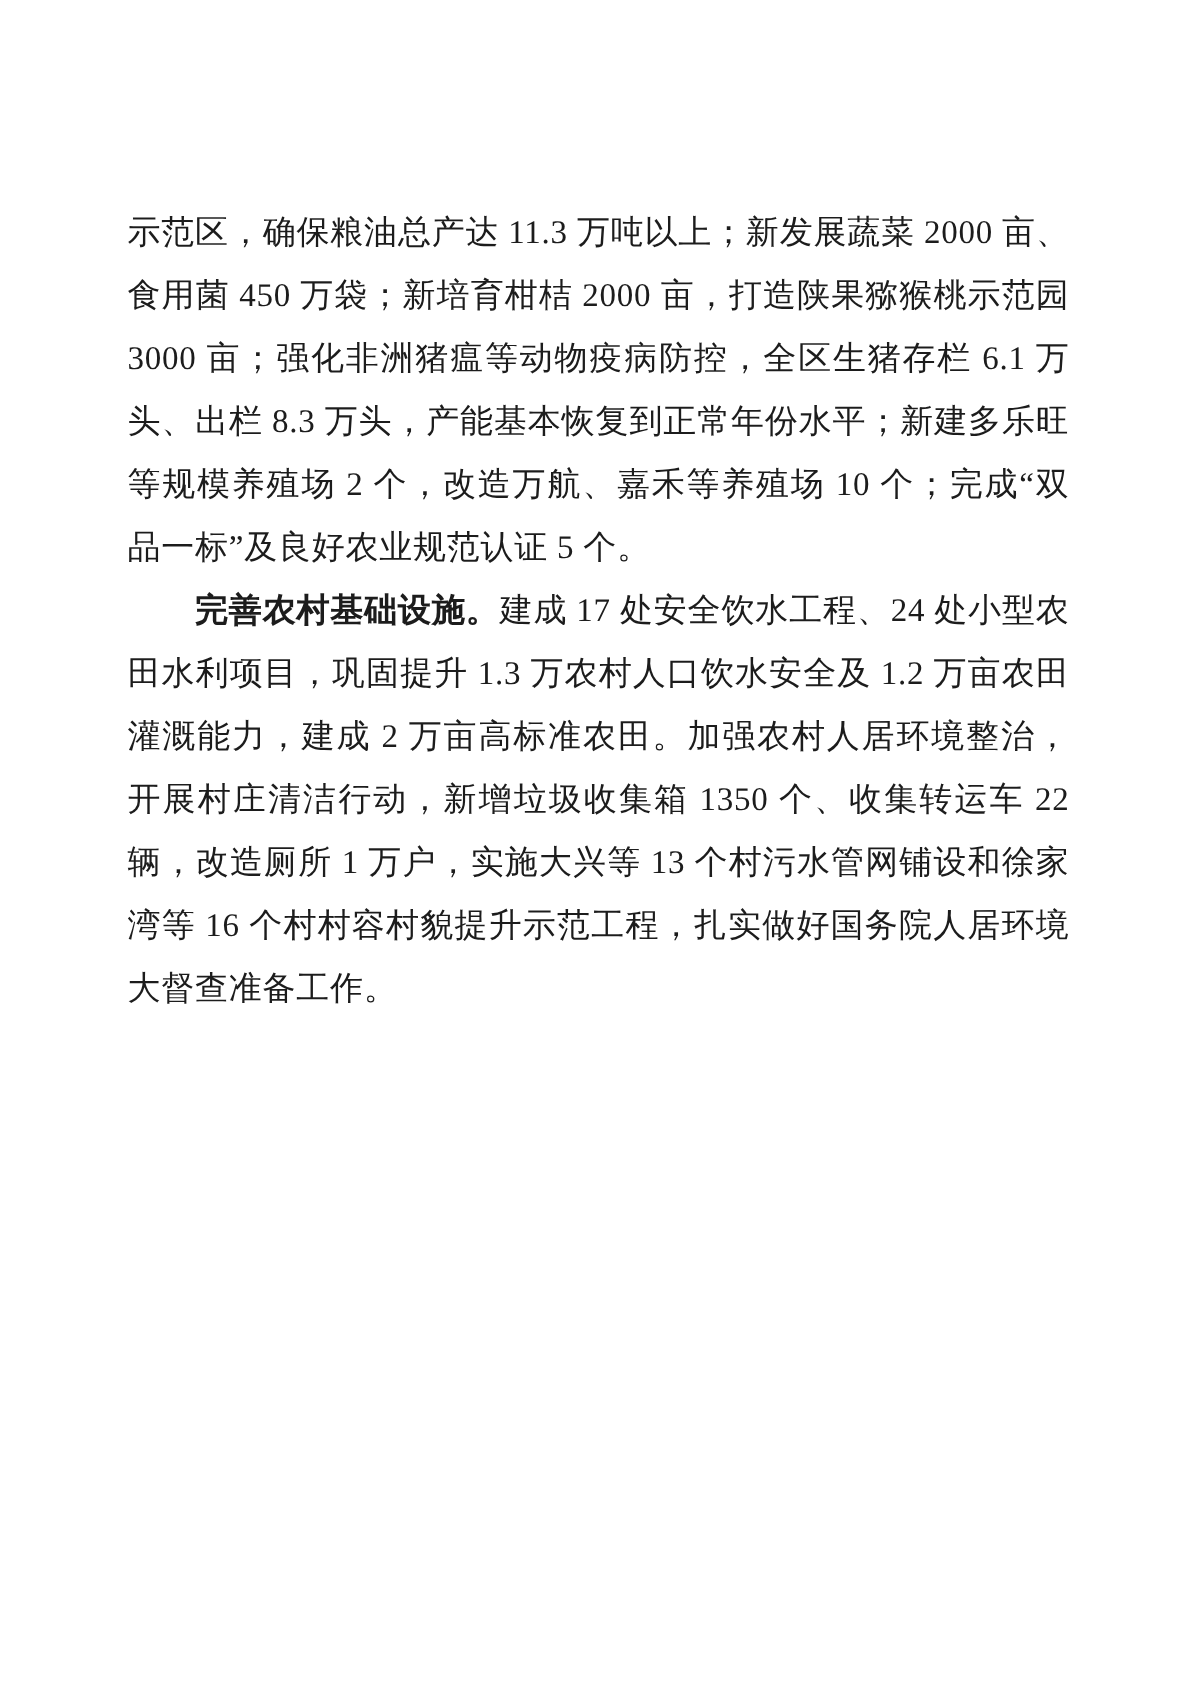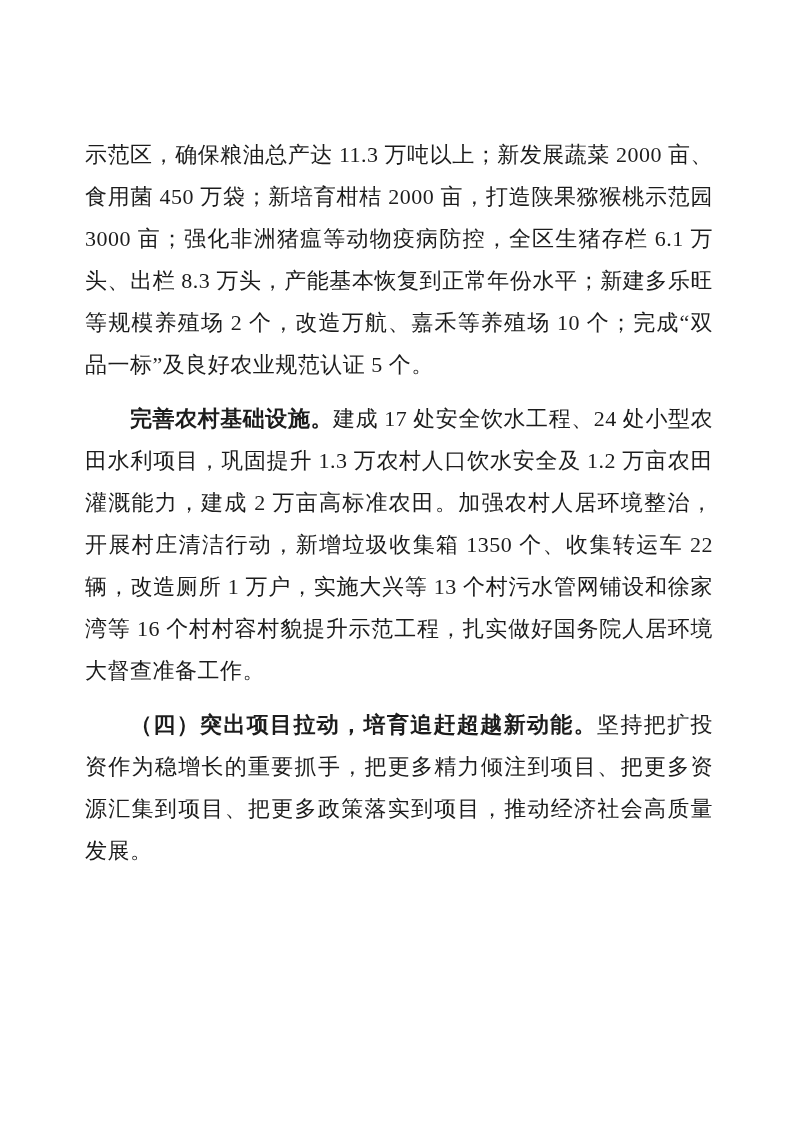--- a/index.html
+++ b/index.html
@@ -34,21 +34,20 @@
     letter-spacing: 0.5px;
   }
   .para {
     margin: 0;
     padding: 0;
     text-align: justify;
     text-align-last: left;
   }
   .para.indent {
     text-indent: 45px;
-    margin-top: 12px;
   }
   .para .lead {
     font-family: "Liberation Sans", "DejaVu Sans", sans-serif;
     font-weight: bold;
   }
   .page-number {
     position: absolute;
     top: 1021px;
     left: 632px;
     width: 70px;
@@ -65,19 +64,18 @@
 
 <div class="page">
 
   <div class="text-block">
 
     <p class="para no-indent"><span class="lead"></span><span class="body">示范区，确保粮油总产达 11.3 万吨以上；新发展蔬菜 2000 亩、食用菌 450 万袋；新培育柑桔 2000 亩，打造陕果猕猴桃示范园 3000 亩；强化非洲猪瘟等动物疫病防控，全区生猪存栏 6.1 万头、出栏 8.3 万头，产能基本恢复到正常年份水平；新建多乐旺等规模养殖场 2 个，改造万航、嘉禾等养殖场 10 个；完成“双品一标”及良好农业规范认证 5 个。</span></p>
 
     <p class="para indent"><span class="lead">完善农村基础设施。</span><span class="body">建成 17 处安全饮水工程、24 处小型农田水利项目，巩固提升 1.3 万农村人口饮水安全及 1.2 万亩农田灌溉能力，建成 2 万亩高标准农田。加强农村人居环境整治，开展村庄清洁行动，新增垃圾收集箱 1350 个、收集转运车 22 辆，改造厕所 1 万户，实施大兴等 13 个村污水管网铺设和徐家湾等 16 个村村容村貌提升示范工程，扎实做好国务院人居环境大督查准备工作。</span></p>
 
 
-    <p class="para indent"><span class="lead">（四）突出项目拉动，培育追赶超越新动能。</span><span class="body">坚持把扩投资作为稳增长的重要抓手，把更多精力倾注到项目、把更多资源汇集到项目、把更多政策落实到项目，推动经济社会高质量发展。</span></p>
 
   </div>
 
   <div class="page-number">– 17 –</div>
 
 </div>
 
 </body></html>

